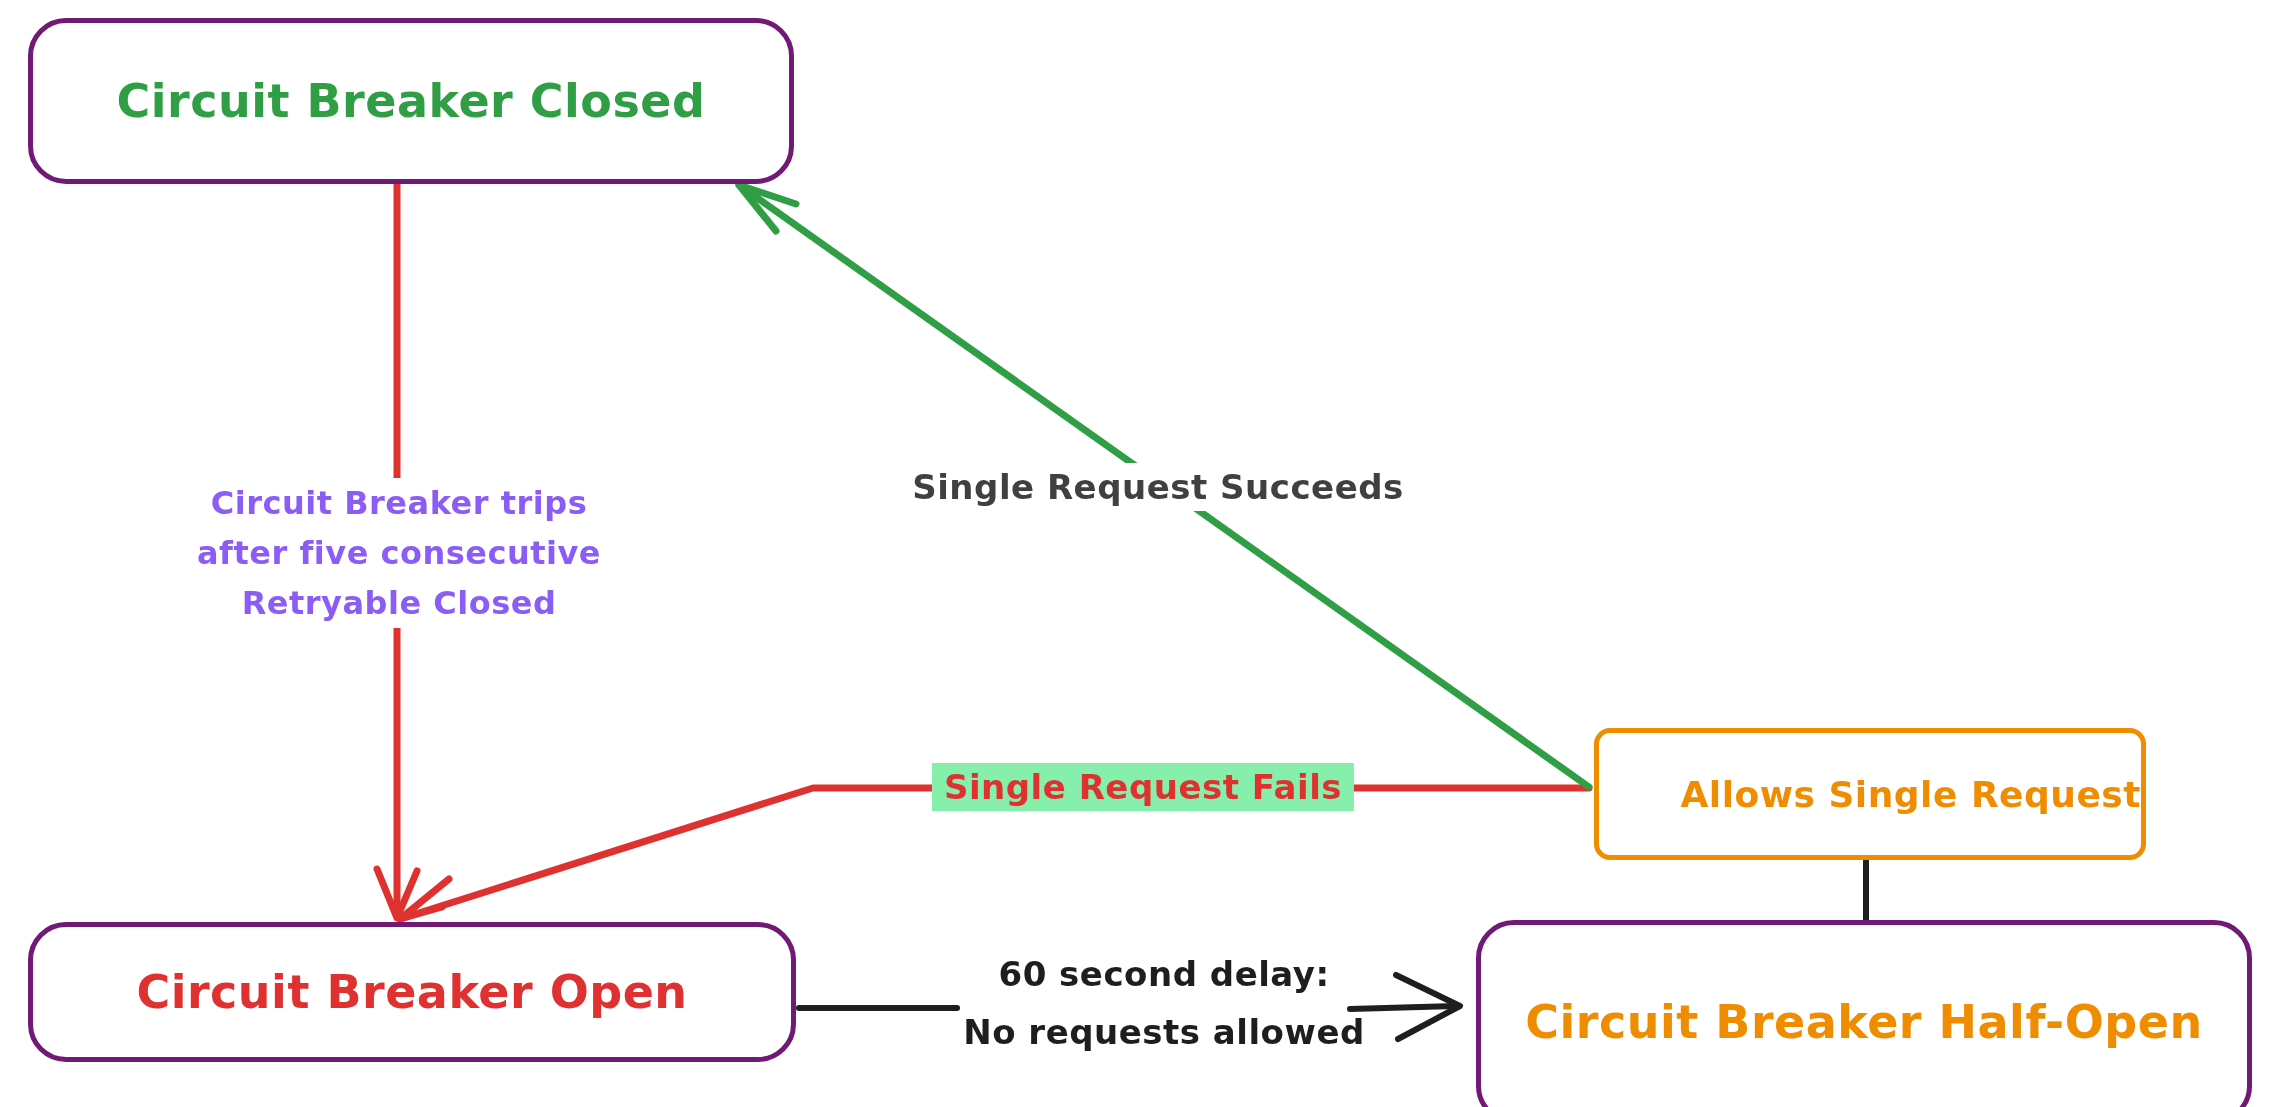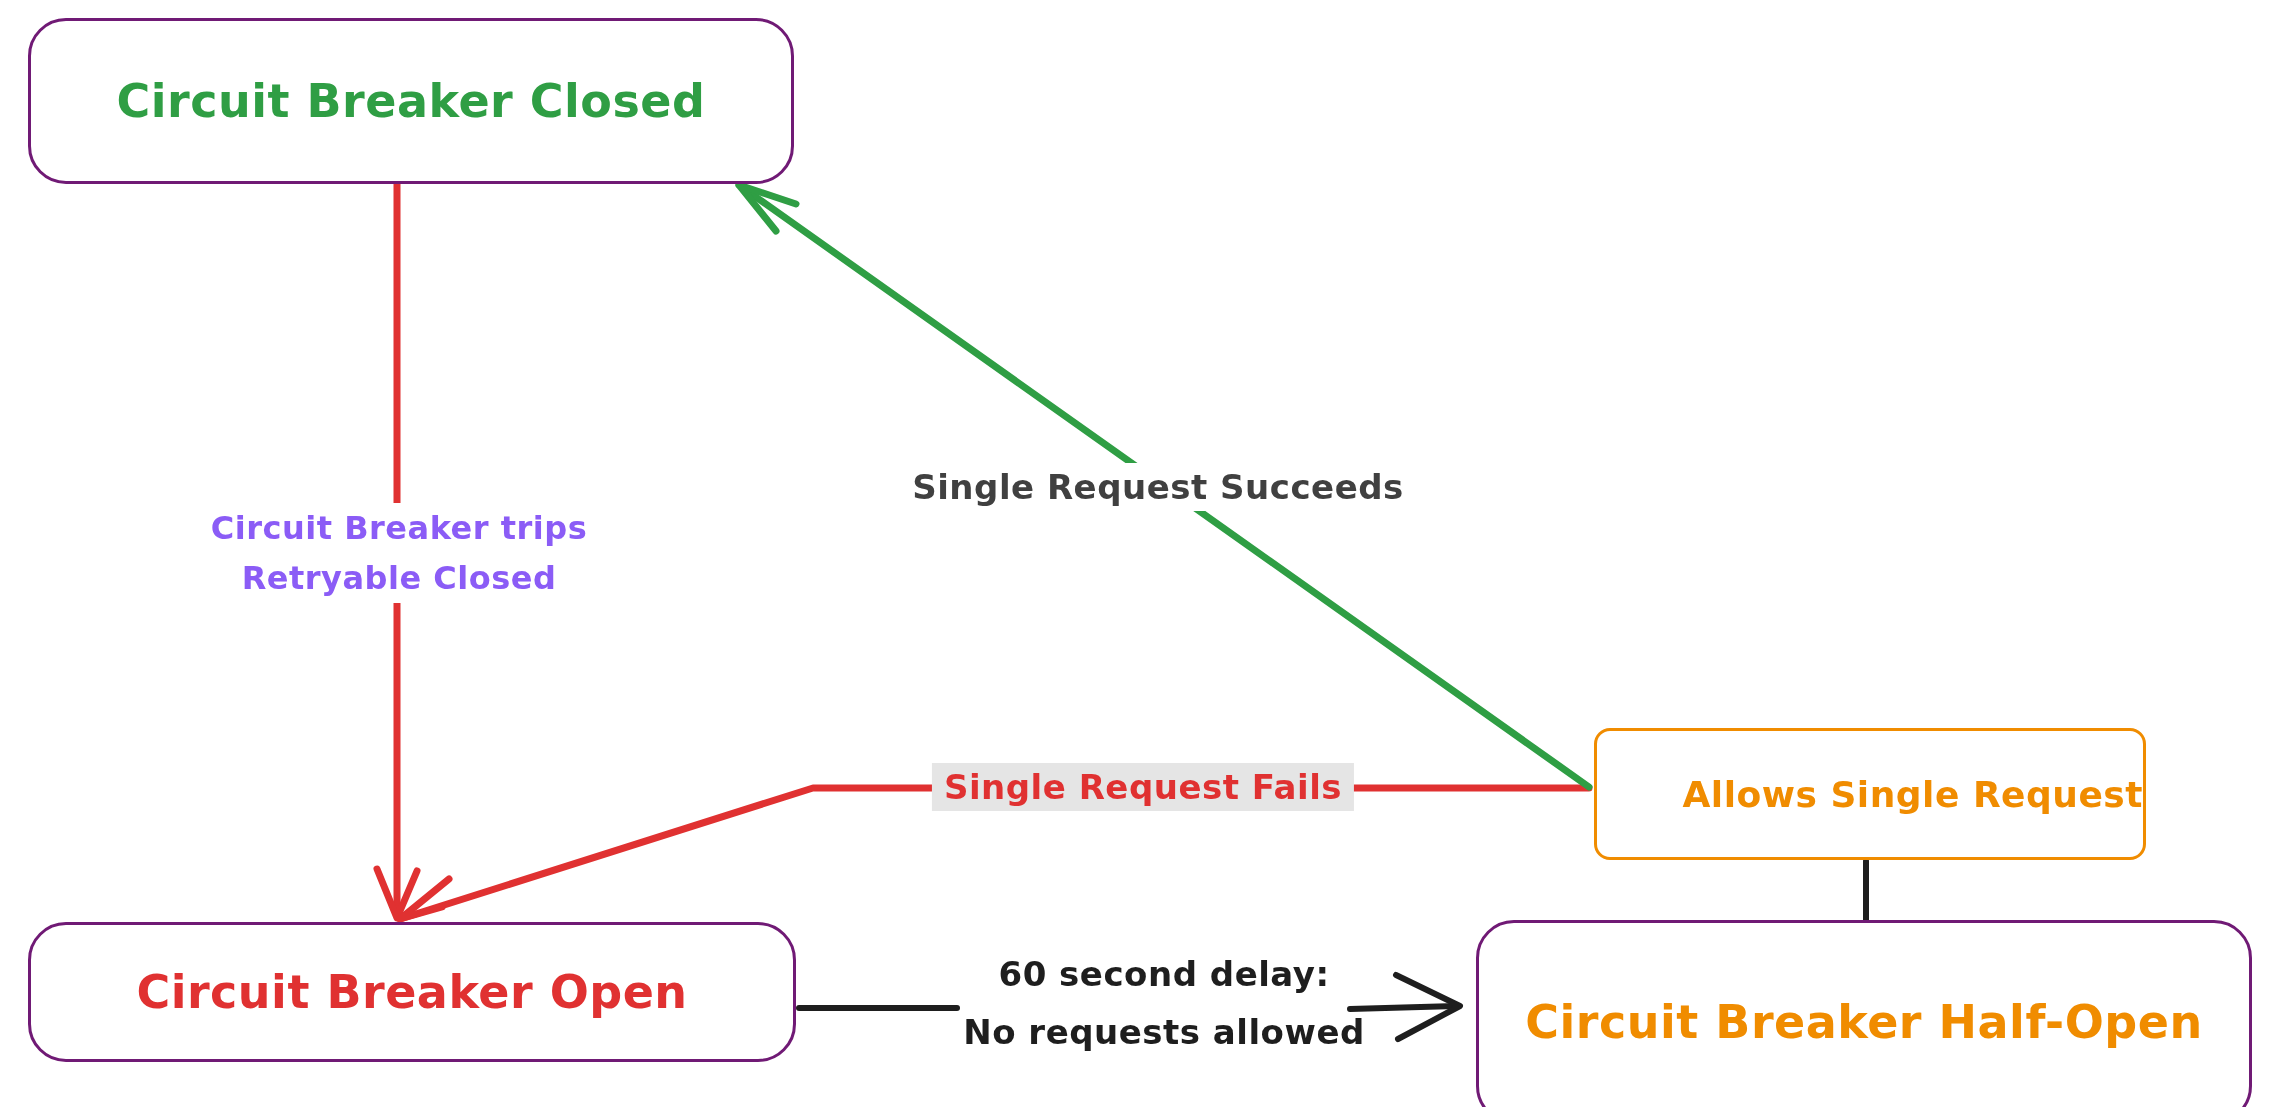--- a/index.html
+++ b/index.html
@@ -16,21 +16,21 @@
     left: 0; top: 0;
     width: 2272px; height: 1107px;
   }
   .node {
     position: absolute;
     display: flex;
     align-items: center;
     justify-content: center;
     background: #ffffff;
     box-sizing: border-box;
-    border: 3px solid #701a75;
+    border: 5px solid #701a75;
     border-radius: 38px;
   }
   .node .node-label {
     font-weight: bold;
     letter-spacing: 0.5px;
     white-space: nowrap;
   }
   .node-closed    { left: 28px;   top: 18px;  width: 766px; height: 166px; }
   .node-closed .node-label    { color: #2f9e44; font-size: 46px; }
   .node-open      { left: 28px;   top: 922px; width: 768px; height: 140px; }
@@ -55,21 +55,21 @@
     background: #ffffff; padding: 0 10px;
   }
   .label-succeeds {
     left: 1158px; top: 487px;
     color: #404040; font-size: 34px;
     background: #ffffff; padding: 4px 12px;
   }
   .label-fails {
     left: 1143px; top: 787px;
     color: #e03131; font-size: 34px;
-    background: #e5e5e5; padding: 4px 12px;
+    background: #86efac; padding: 4px 12px;
   }
   .label-delay {
     left: 1164px; top: 1003px;
     color: #1e1e1e; font-size: 34px; line-height: 58px;
   }
 </style>
 </head>
 <body>
 
 <div class="canvas">
@@ -103,20 +103,21 @@
   <div class="node node-halfopen">
     <span class="node-label">Circuit Breaker Half-Open</span>
   </div>
 
   <div class="node node-allows">
     <span class="node-label">Allows Single Request</span>
   </div>
 
   <div class="edge-label label-trips">
     <div>Circuit Breaker trips</div>
+    <div>after five consecutive</div>
     <div>Retryable Closed</div>
   </div>
 
   <div class="edge-label label-succeeds">Single Request Succeeds</div>
 
   <div class="edge-label label-fails">Single Request Fails</div>
 
   <div class="edge-label label-delay">
     <div>60 second delay:</div>
     <div>No requests allowed</div>

